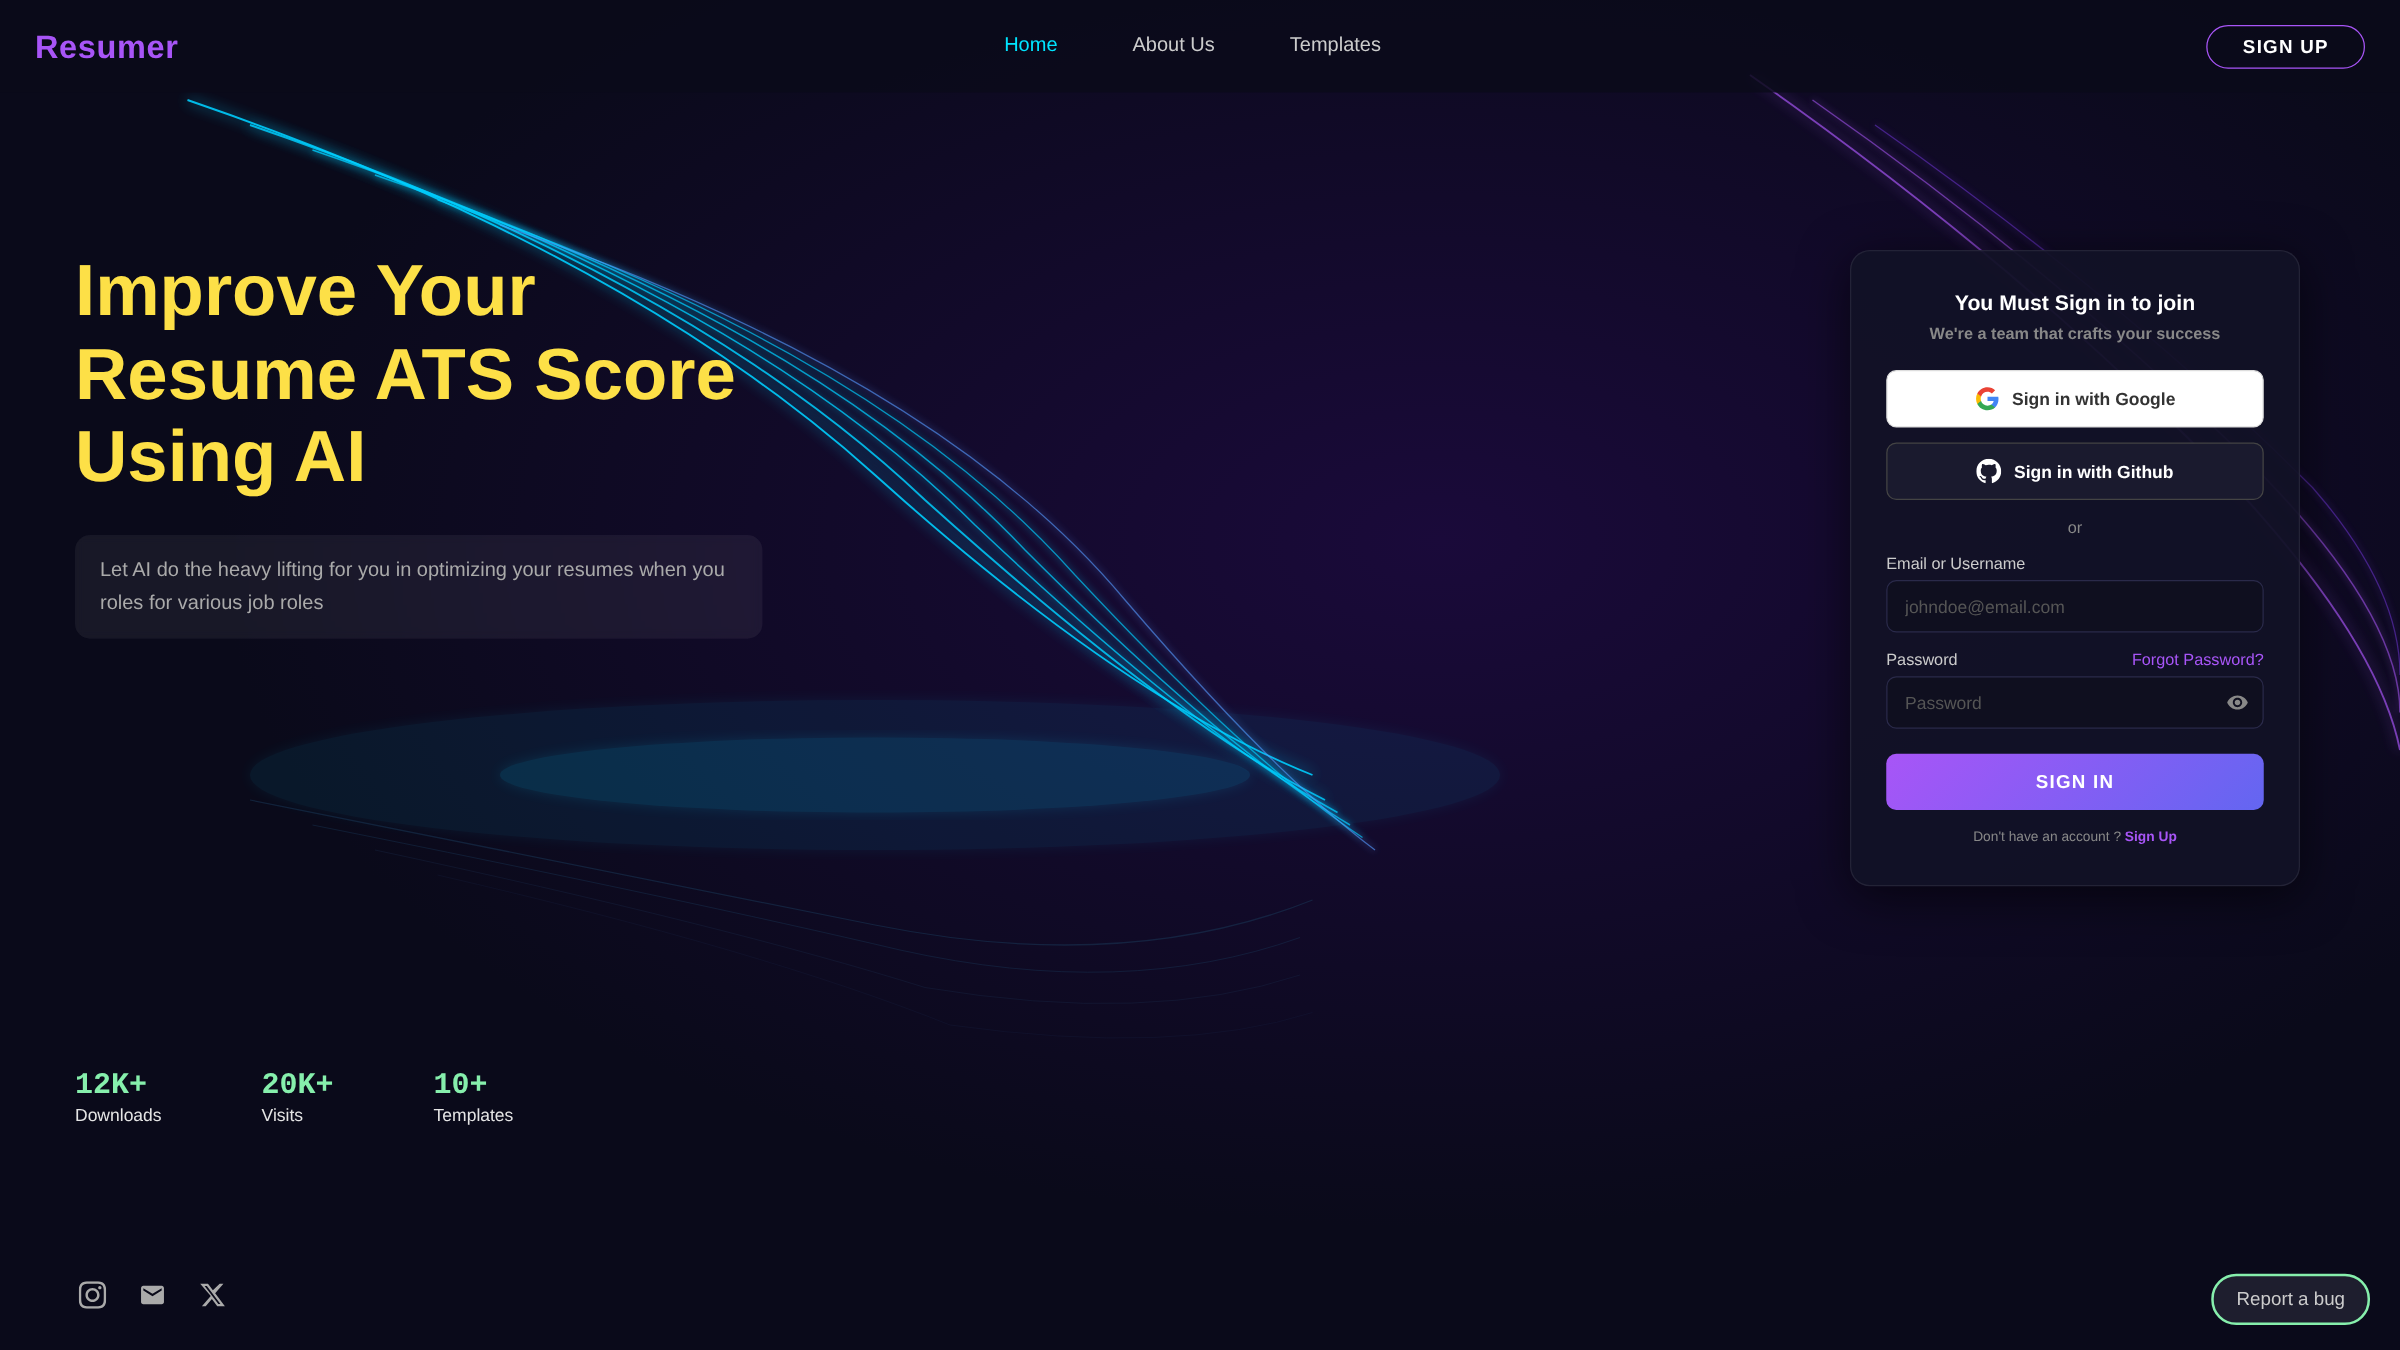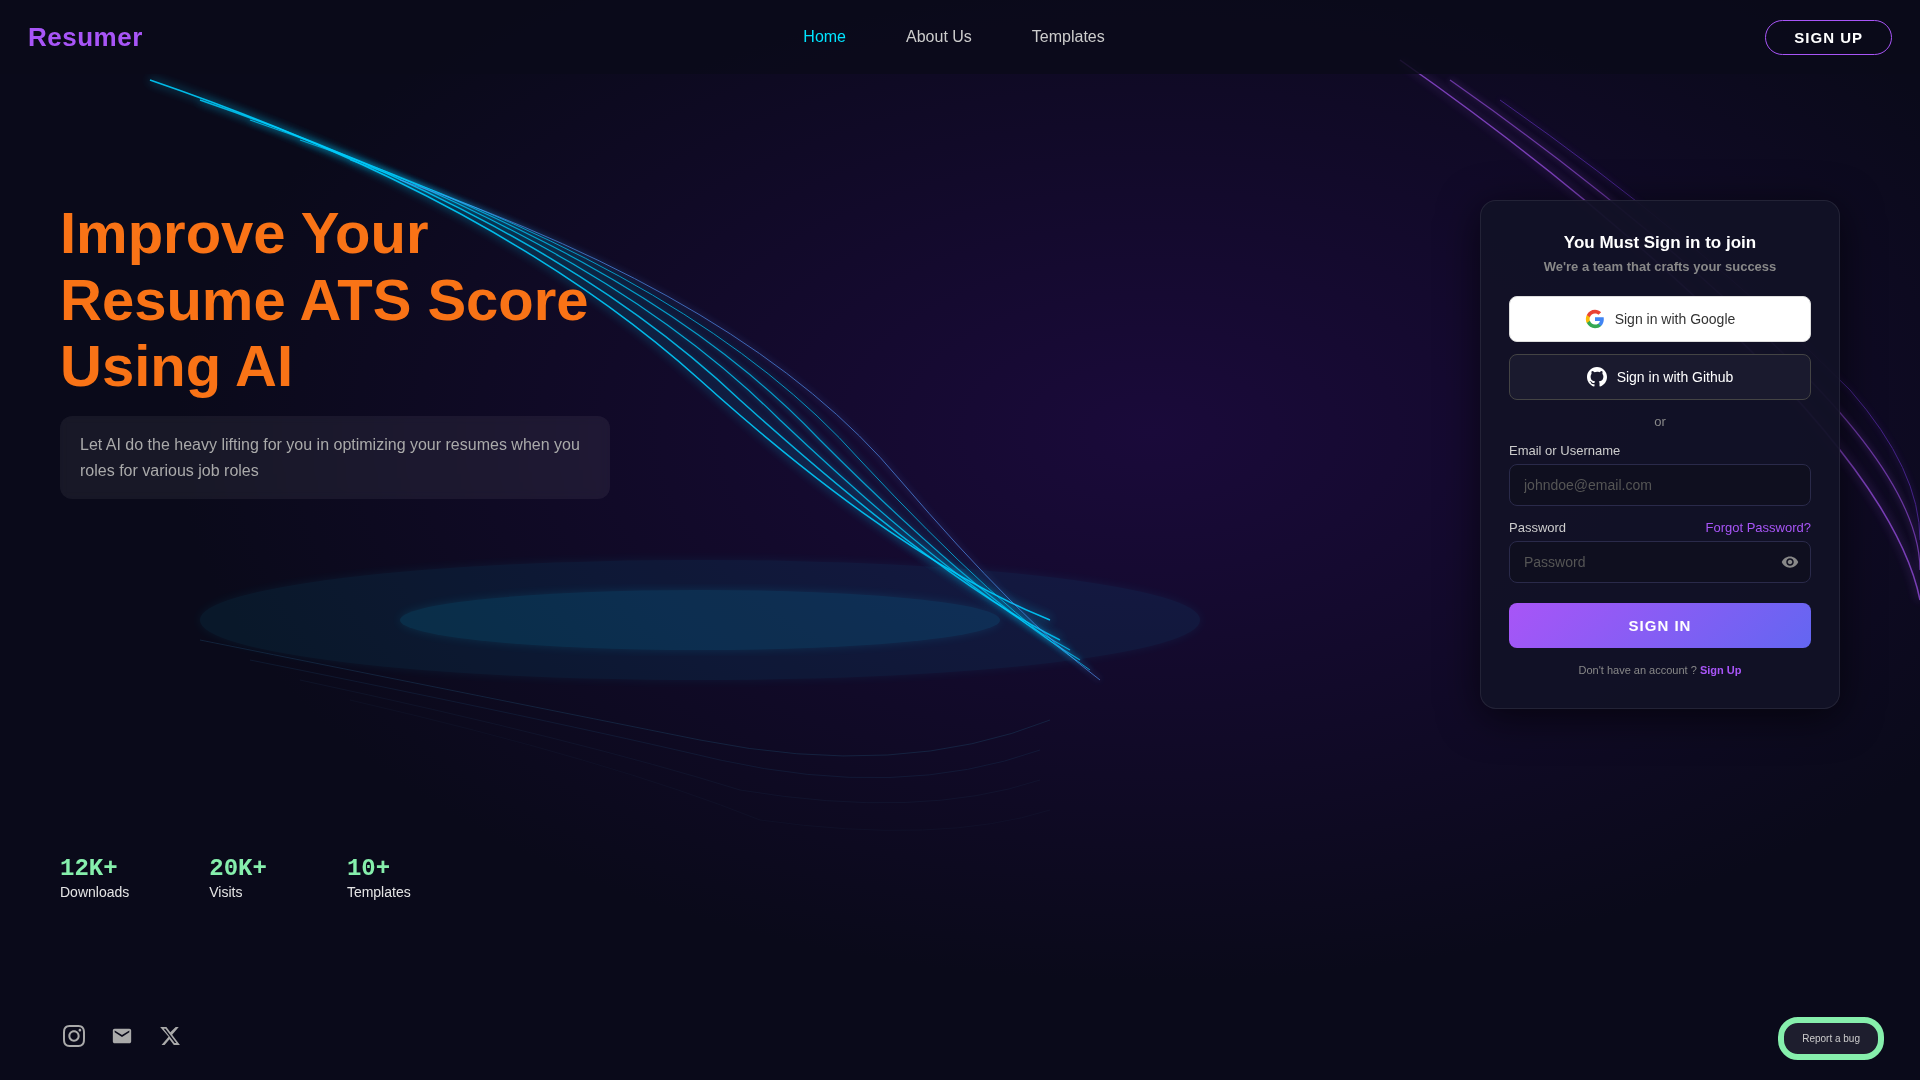--- a/index.html
+++ b/index.html
@@ -94,22 +94,22 @@
       left: 60px;
       top: 200px;
       z-index: 5;
       max-width: 550px;
     }
 
     .hero-title {
       font-size: 58px;
       font-weight: 800;
       line-height: 1.15;
-      color: #f97316;
-      margin-bottom: 16px;
+      color: #fde047;
+      margin-bottom: 28px;
     }
 
     .hero-subtitle {
       font-size: 16px;
       color: #aaa;
       background: rgba(255,255,255,0.06);
       border-radius: 12px;
       padding: 16px 20px;
       line-height: 1.6;
       backdrop-filter: blur(4px);
@@ -164,29 +164,29 @@
     .social-icon svg {
       width: 22px;
       height: 22px;
       fill: #aaa;
     }
 
     
     .report-bug {
       position: absolute;
       bottom: 20px;
-      right: 36px;
+      right: 24px;
       background: #1e1e2e;
       color: #ccc;
       padding: 10px 18px;
       border-radius: 20px;
-      font-size: 10px;
+      font-size: 15px;
       cursor: pointer;
       z-index: 20;
-      border: 6px solid #86efac;
+      border: 2px solid #86efac;
     }
 
     
     .signin-panel {
       position: absolute;
       right: 80px;
       top: 200px;
       width: 360px;
       background: rgba(18, 18, 38, 0.95);
       border-radius: 16px;
@@ -213,21 +213,21 @@
     }
 
     .oauth-btn {
       width: 100%;
       background: white;
       color: #333;
       border: 1.5px solid #ddd;
       border-radius: 8px;
       padding: 12px 16px;
       font-size: 14px;
-      font-weight: 400;
+      font-weight: 700;
       cursor: pointer;
       display: flex;
       align-items: center;
       justify-content: center;
       gap: 10px;
       margin-bottom: 12px;
     }
 
     .oauth-btn .btn-icon {
       width: 20px;

